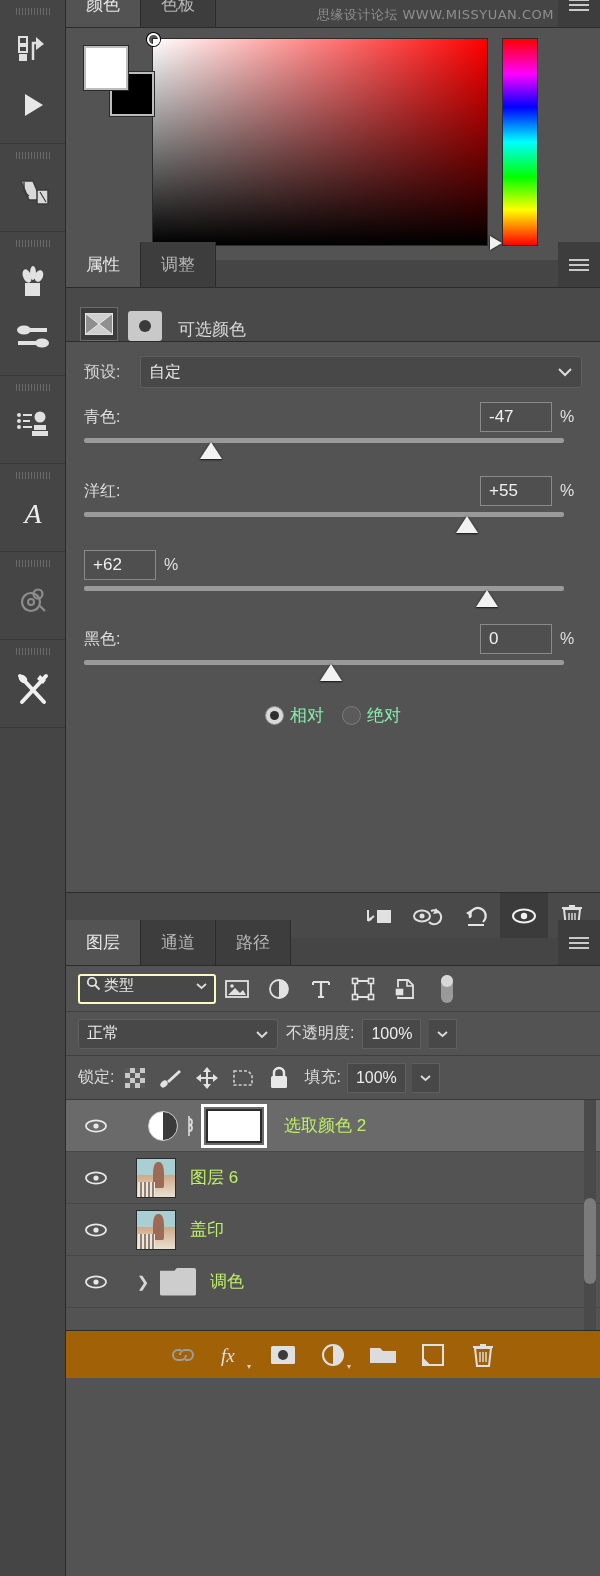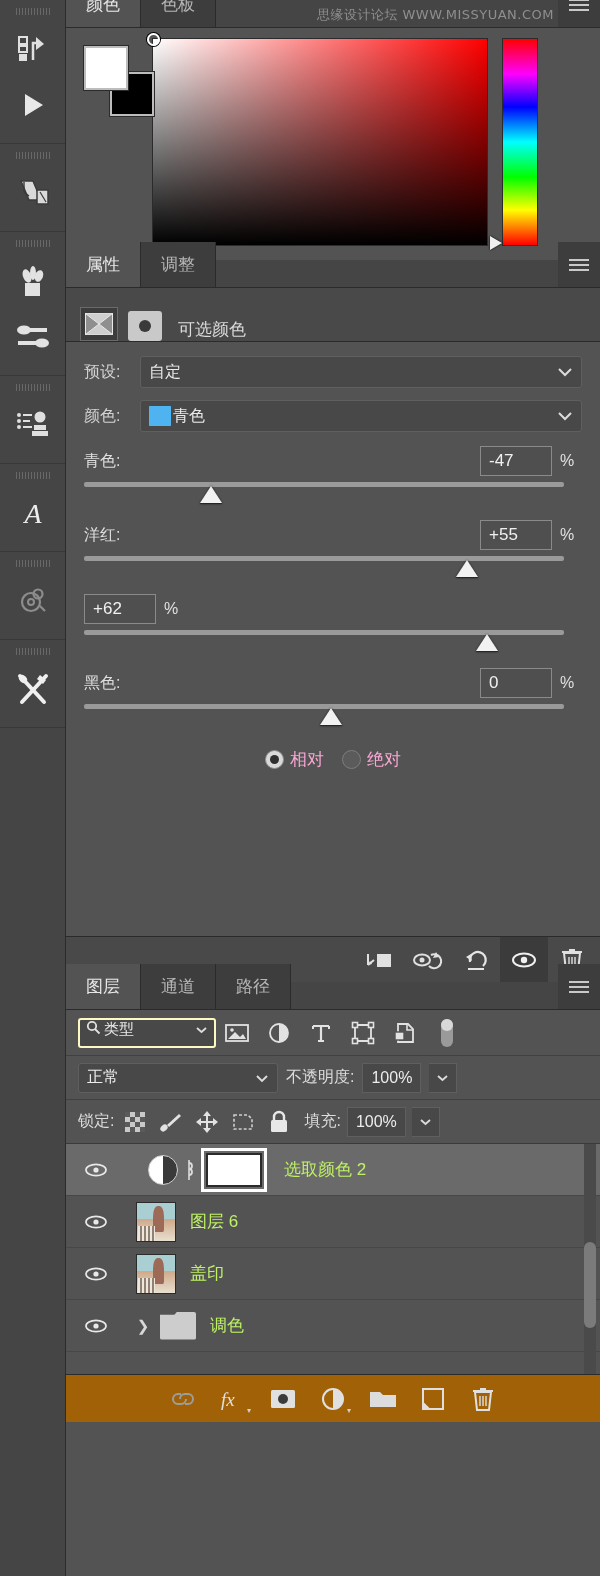--- a/index.html
+++ b/index.html
@@ -146,21 +146,21 @@
     position: absolute; left: 0; right: 18px; top: 2px;
     height: 5px; background: #9a9a9a; border-radius: 2px;
   }
   .thumb {
     position: absolute; top: 6px; width: 0; height: 0;
     border-left: 11px solid transparent; border-right: 11px solid transparent;
     border-bottom: 17px solid #f2f2f2;
     filter: drop-shadow(0 1px 0 #262626) drop-shadow(0 0 1px #262626);
   }
   .radio-row { display: flex; align-items: center; justify-content: center; gap: 18px; margin: 16px 0 0 0; }
-  .radio { display: flex; align-items: center; gap: 6px; font-size: 17px; color: #f9a8d4; }
+  .radio { display: flex; align-items: center; gap: 6px; font-size: 17px; color: #86efac; }
   .rdot {
     width: 19px; height: 19px; border-radius: 50%;
     background: #d9d9d9; border: 1px solid #8f8f8f;
     display: flex; align-items: center; justify-content: center;
   }
   .rdot.off { background: #5b5b5b; border-color: #7d7d7d; }
   .rdot .inner { width: 9px; height: 9px; border-radius: 50%; background: #2f2f2f; }
   .prop-footer {
     height: 46px; background: #494949; border-top: 1px solid #2b2b2b;
     display: flex; align-items: center; justify-content: flex-end; padding-right: 4px;
@@ -447,32 +447,20 @@
           <div class="select">
             <span>自定</span>
             <span class="chev">
               <svg width="16" height="10" viewBox="0 0 16 10">
                   <path d="M2 2 L8 8 L14 2" fill="none" stroke="#dcdcdc" stroke-width="2"></path>
                 </svg>
             </span>
           </div>
         </div>
 
-        <div class="form-row">
-          <div class="form-label">颜色:</div>
-          <div class="select">
-            <span class="cyan-chip"></span>
-            <span>青色</span>
-            <span class="chev">
-              <svg width="16" height="10" viewBox="0 0 16 10">
-                  <path d="M2 2 L8 8 L14 2" fill="none" stroke="#dcdcdc" stroke-width="2"></path>
-                </svg>
-            </span>
-          </div>
-        </div>
 
         <div class="slider-block">
           <div class="slider-top">
             <span class="slider-name">青色:</span>
             <span class="numbox">-47</span>
             <span class="pct">%</span>
           </div>
           <div class="track-wrap">
             <div class="track"></div>
             <div class="thumb" style="left:calc(25.5% - 11px);"></div>

